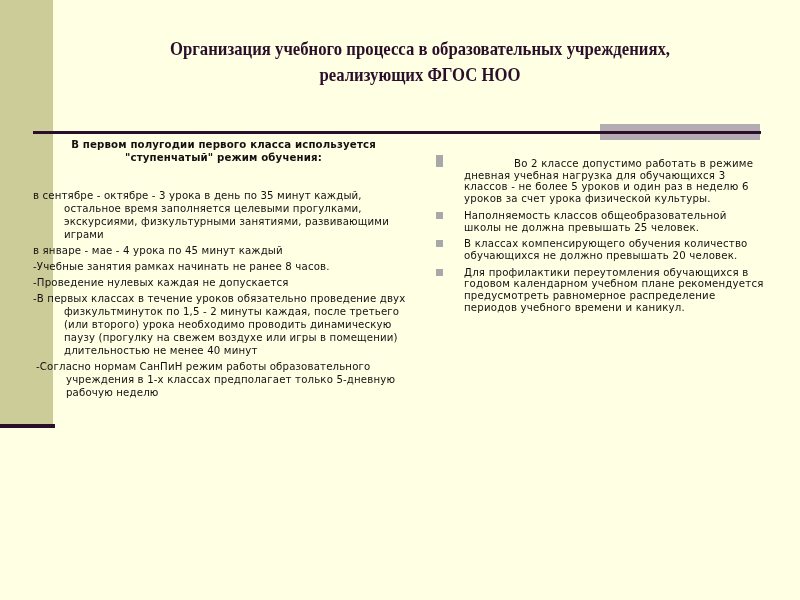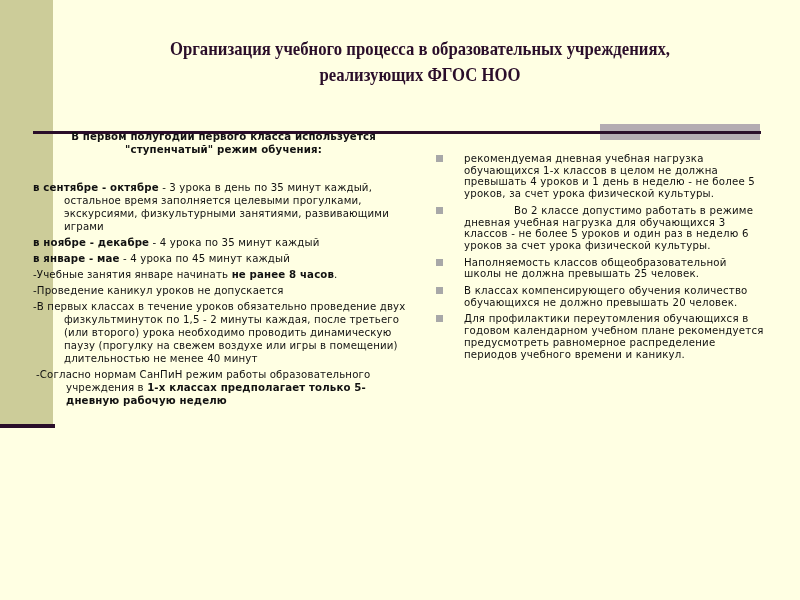--- a/index.html
+++ b/index.html
@@ -28,30 +28,30 @@
     .title-line { display: block; }
     .grey-box {
       position: absolute; left: 600px; top: 124px; width: 160px; height: 16px;
       background: #B4ACB2;
     }
     .rule {
       position: absolute; left: 33px; top: 131px; width: 728px; height: 3px;
       background: #2A0E2A;
     }
     .left-col {
-      position: absolute; left: 33px; top: 130px; width: 375px;
+      position: absolute; left: 33px; top: 138px; width: 375px;
       font-size: 10.2px; line-height: 13px; letter-spacing: 0.15px;
     }
     .intro {
       text-align: center; font-weight: bold; margin: 0 0 25px 0; padding-left: 6px;
     }
     .lp {
       margin: 0 0 3px 0; padding-left: 31px; text-indent: -31px;
     }
-    .lp b { font-weight: bold; }
+    .lp b { font-weight: normal; }
     .lp.last { padding-left: 33px; text-indent: -30px; }
     .right-col {
       position: absolute; left: 436px; top: 153px; width: 330px;
       font-size: 10.2px; line-height: 11.7px; letter-spacing: 0.2px;
     }
     .ri { position: relative; padding-left: 28px; margin-bottom: 5px; }
     .bullet {
       position: absolute; left: 0; top: 2px; width: 7px; height: 7px;
       background: #A8A8A8;
     }
@@ -72,32 +72,30 @@
 <div class="grey-box"></div>
 <div class="rule"></div>
 
 <div class="left-col">
   <div class="intro">
     <div>В первом полугодии первого класса используется</div>
     <div>"ступенчатый" режим обучения:</div>
   </div>
 
   <p class="lp"><b>в сентябре - октябре</b><span> - 3 урока в день по 35 минут каждый, остальное  время заполняется целевыми прогулками, экскурсиями, физкультурными занятиями, развивающими играми</span></p>
-  <p class="lp"><b>в ноябре - декабре</b><span> - 4 урока по 35 минут каждый</span></p>
   <p class="lp"><b>в январе - мае</b><span> - 4 урока по 45 минут каждый</span></p>
-  <p class="lp"><span>-Учебные занятия январе начинать </span><b>не ранее 8  часов</b><span>.</span></p>
-  <p class="lp"><span>-Проведение каникул уроков не допускается</span></p>
+  <p class="lp"><span>-Учебные занятия рамках начинать </span><b>не ранее 8  часов</b><span>.</span></p>
+  <p class="lp"><span>-Проведение нулевых каждая не допускается</span></p>
   <p class="lp"><span>-В первых классах в течение уроков обязательно проведение двух физкультминуток по 1,5 - 2 минуты каждая, после третьего (или второго) урока необходимо проводить динамическую паузу (прогулку на свежем воздухе или игры в помещении) длительностью не менее 40 минут</span></p>
   <p class="lp last"><span>-Согласно нормам СанПиН  режим работы образовательного учреждения в </span><b>1-х классах предполагает только 5-дневную рабочую неделю</b></p>
 </div>
 
 <div class="right-col">
   <div class="ri">
     <span class="bullet"></span>
-    <span>рекомендуемая дневная учебная нагрузка обучающихся 1-х классов в целом не должна превышать 4 уроков и 1 день в неделю - не более 5 уроков, за счет урока физической культуры.</span>
   </div>
   <div class="ri">
     <span class="bullet"></span>
     <div class="indent1">Во 2 классе допустимо работать в режиме</div>
     <div>дневная учебная нагрузка для обучающихся 3  классов - не более 5 уроков и один раз в неделю 6 уроков за счет урока физической культуры.</div>
   </div>
   <div class="ri">
     <span class="bullet"></span>
     <span>Наполняемость классов общеобразовательной школы не должна превышать 25 человек.</span>
   </div>

